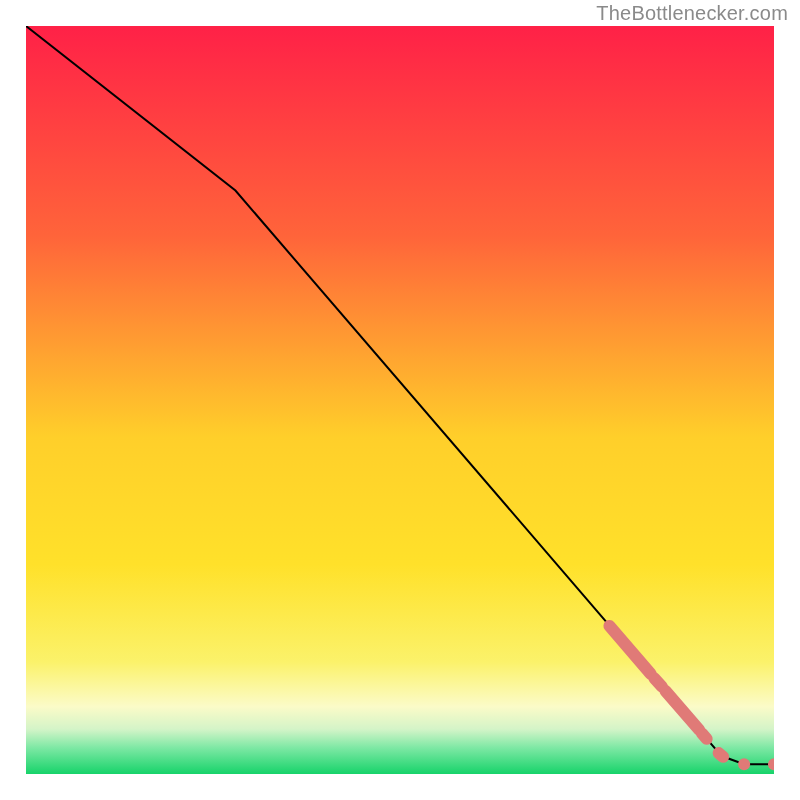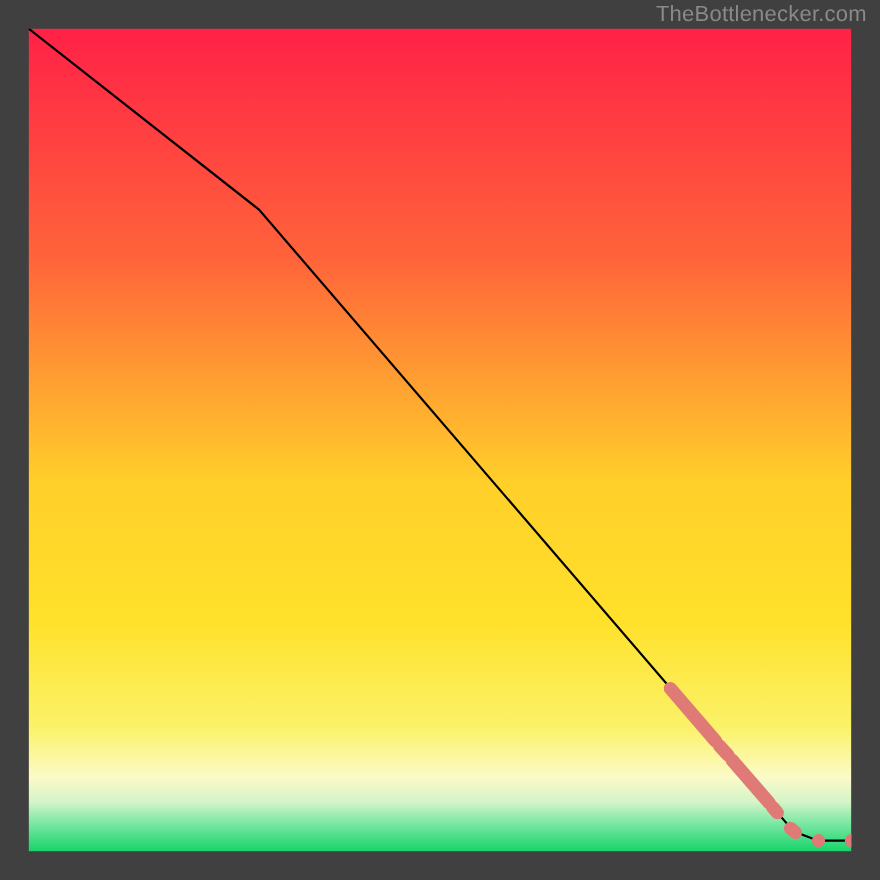--- a/index.html
+++ b/index.html
@@ -8,21 +8,21 @@
     width: 800px;
     height: 800px;
     overflow: hidden;
     background: #000;
     font-family: Arial, Helvetica, sans-serif;
   }
   .stage {
     position: relative;
     width: 800px;
     height: 800px;
-    background: #404040;
+    background: #ffffff;
   }
   .attribution {
     position: absolute;
     top: 2px;
     right: 12px;
     color: #8a8a8a;
     font-size: 20px;
     font-weight: 500;
     letter-spacing: 0.2px;
     z-index: 5;

